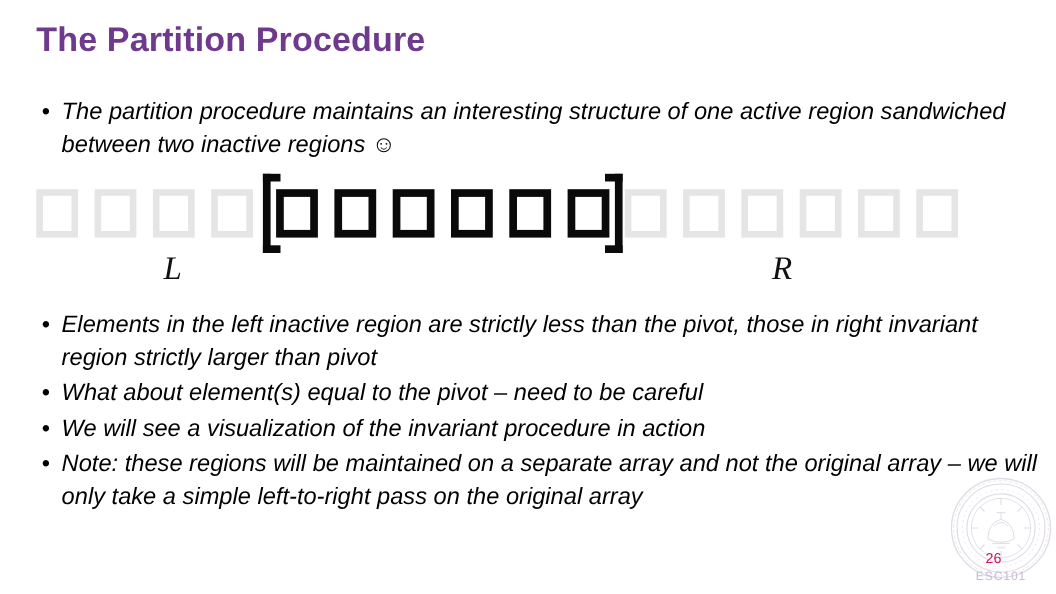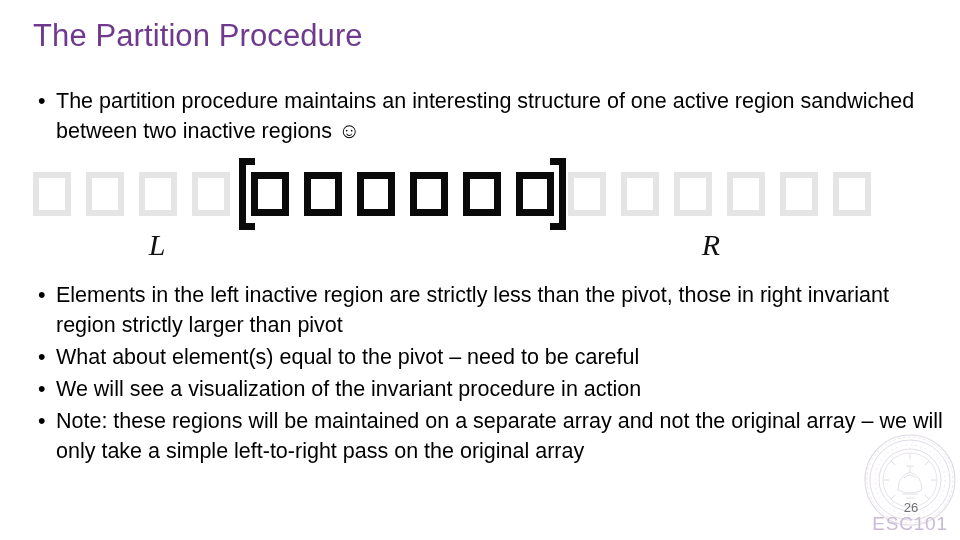--- a/index.html
+++ b/index.html
@@ -16,21 +16,21 @@
     color: #000000;
   }
 
   
   #slide-title {
     position: absolute;
     left: 33px;
     top: 18px;
     width: 880px;
     font-size: 31px;
-    font-weight: 400;
+    font-weight: 700;
     letter-spacing: 0.1px;
     color: #6F3A8E;
     white-space: nowrap;
   }
 
   
   #body-top {
     position: absolute;
     left: 30px;
     top: 86px;
@@ -52,20 +52,21 @@
   }
   .bullet .dot {
     position: absolute;
     left: 8px;
     top: 0;
     font-size: 21.5px;
     line-height: 30px;
   }
   .bullet .txt {
     display: block;
+    font-style: italic;
   }
 
   
   #array-diagram {
     position: absolute;
     left: 0;
     top: 158px;
     width: 960px;
     height: 115px;
   }
@@ -121,29 +122,28 @@
     opacity: 0.30;
     pointer-events: none;
   }
   #page-number {
     position: absolute;
     left: 896px;
     top: 500px;
     width: 30px;
     font-size: 13px;
     line-height: 15px;
-    color: #737373;
-    text-align: center;
+    color: #be185d;
   }
   #course-code {
     position: absolute;
     left: 872px;
     top: 516px;
     width: 76px;
-    font-size: 19px;
+    font-size: 11px;
     line-height: 16px;
     letter-spacing: 0.8px;
     color: #C9BBD4;
     text-align: center;
   }
 </style>
 </head>
 <body>
 
 <div id="slide-title">The Partition Procedure</div>

